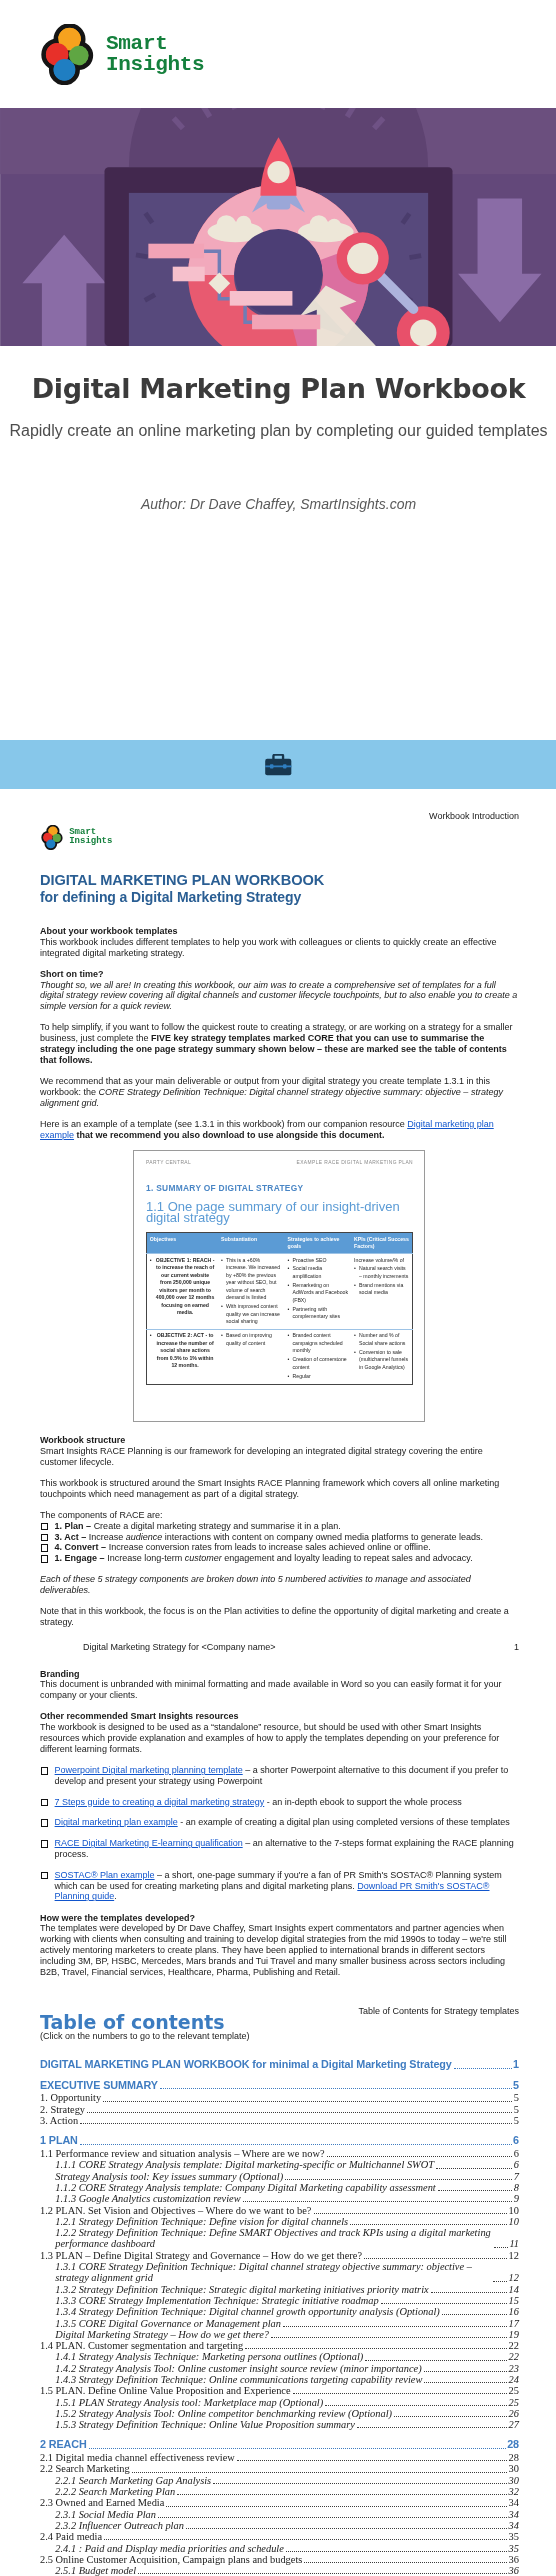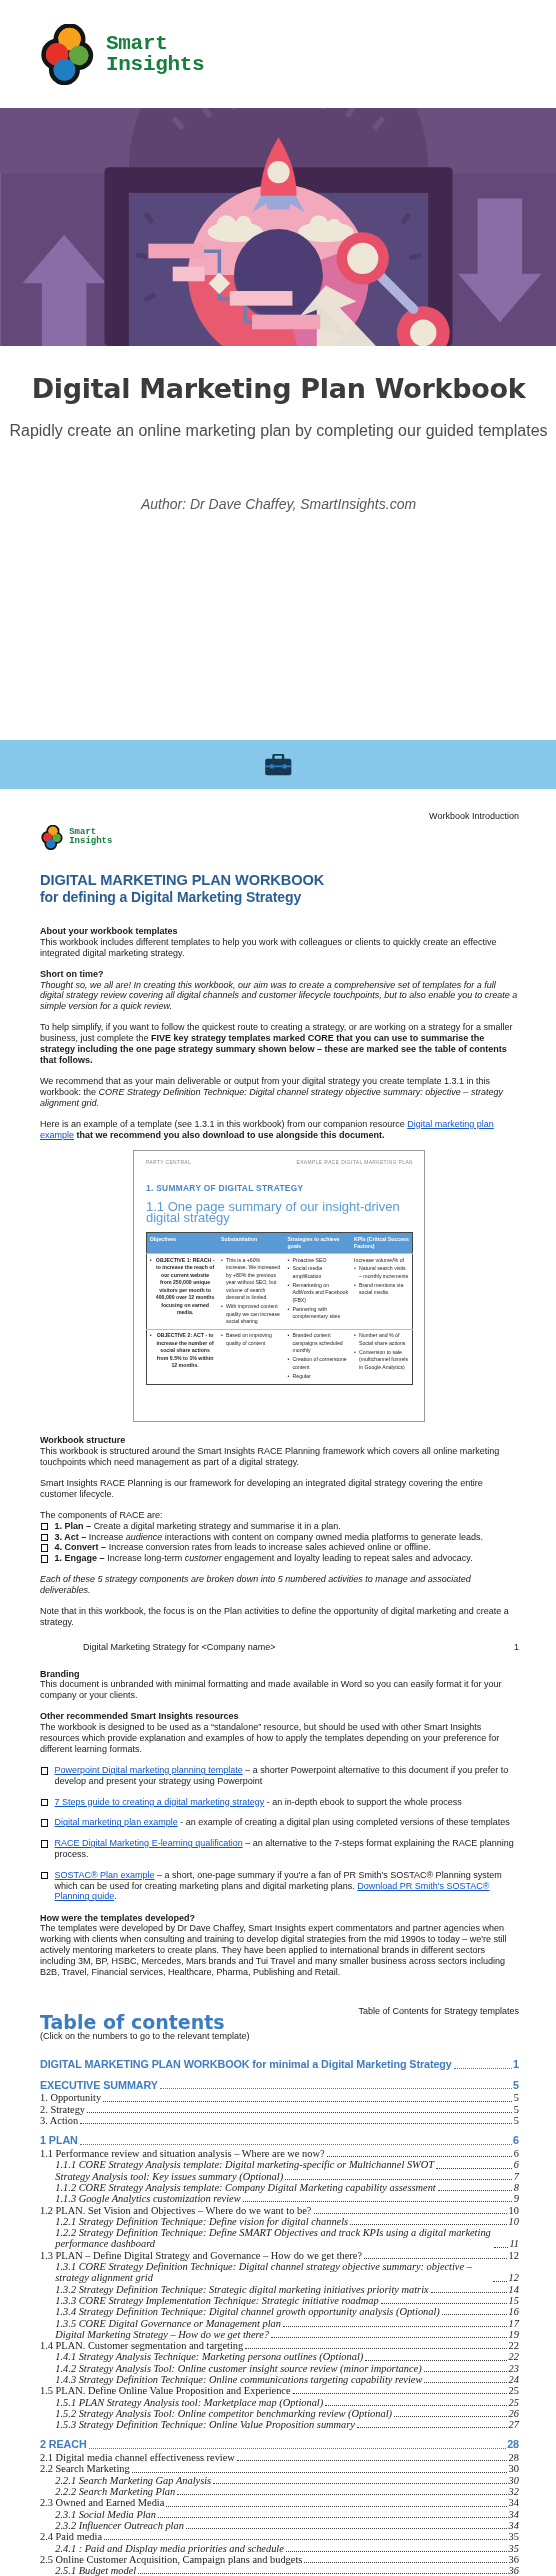--- a/index.html
+++ b/index.html
@@ -294,22 +294,22 @@
                 <li><span>Number and % of Social share actions</span></li>
                 <li><span>Conversion to sale (multichannel funnels in Google Analytics)</span></li>
               </ul>
             </td>
       </tr>
     </tbody>
       </table>
   </div>
 
   <p class="h-bold">Workbook structure</p>
+  <p>Smart Insights RACE Planning is our framework for developing an integrated digital strategy covering the entire customer lifecycle.</p>
   <p>This workbook is structured around the Smart Insights RACE Planning framework which covers all online marketing touchpoints which need management as part of a digital strategy.</p>
-  <p>Smart Insights RACE Planning is our framework for developing an integrated digital strategy covering the entire customer lifecycle.</p>
   <p class="tight">The components of RACE are:</p>
   <ul class="chklist">
 
       <li><span class="chkbox"></span><span><span class="b">1. Plan – </span><span class="">Create a digital marketing strategy and summarise it in a plan.</span></span></li>
 
 
       <li><span class="chkbox"></span><span><span class="b">3. Act – </span><span class="">Increase </span><span class="i">audience</span><span class=""> interactions with content on company owned media platforms to generate leads.</span></span></li>
 
       <li><span class="chkbox"></span><span><span class="b">4. Convert – </span><span class="">Increase conversion rates from leads to increase sales achieved online or offline.</span></span></li>
 

